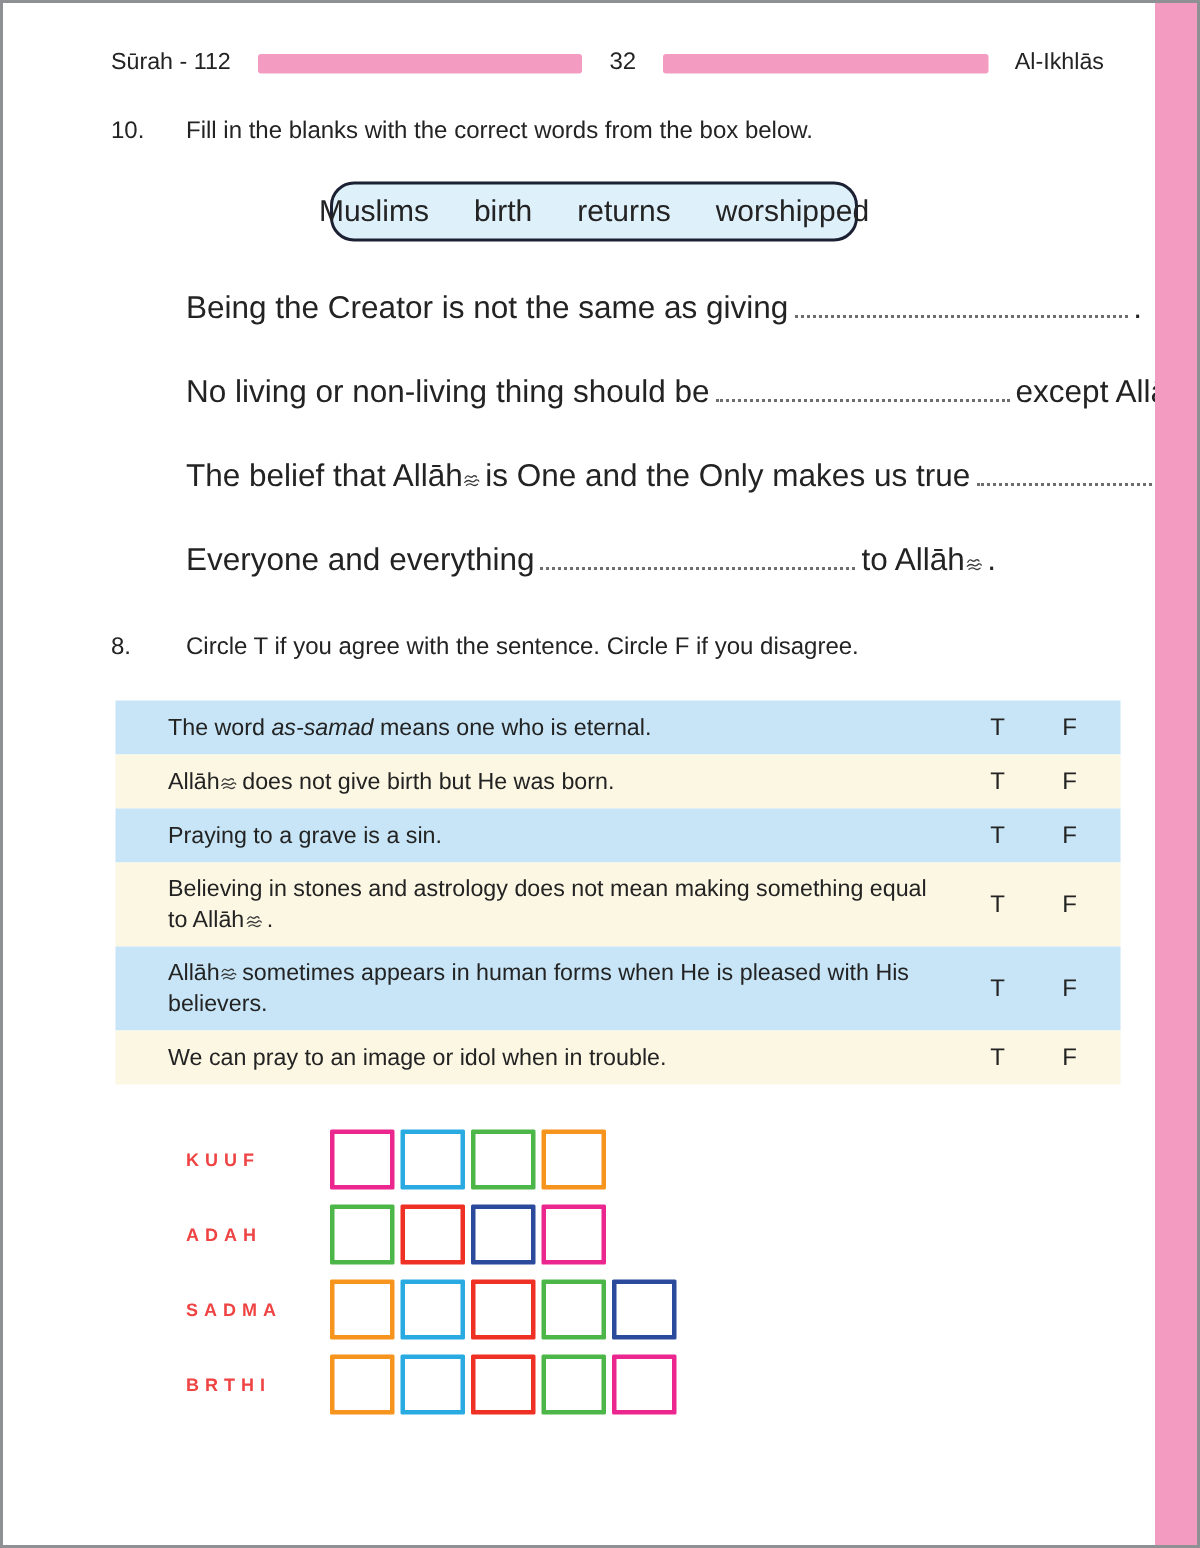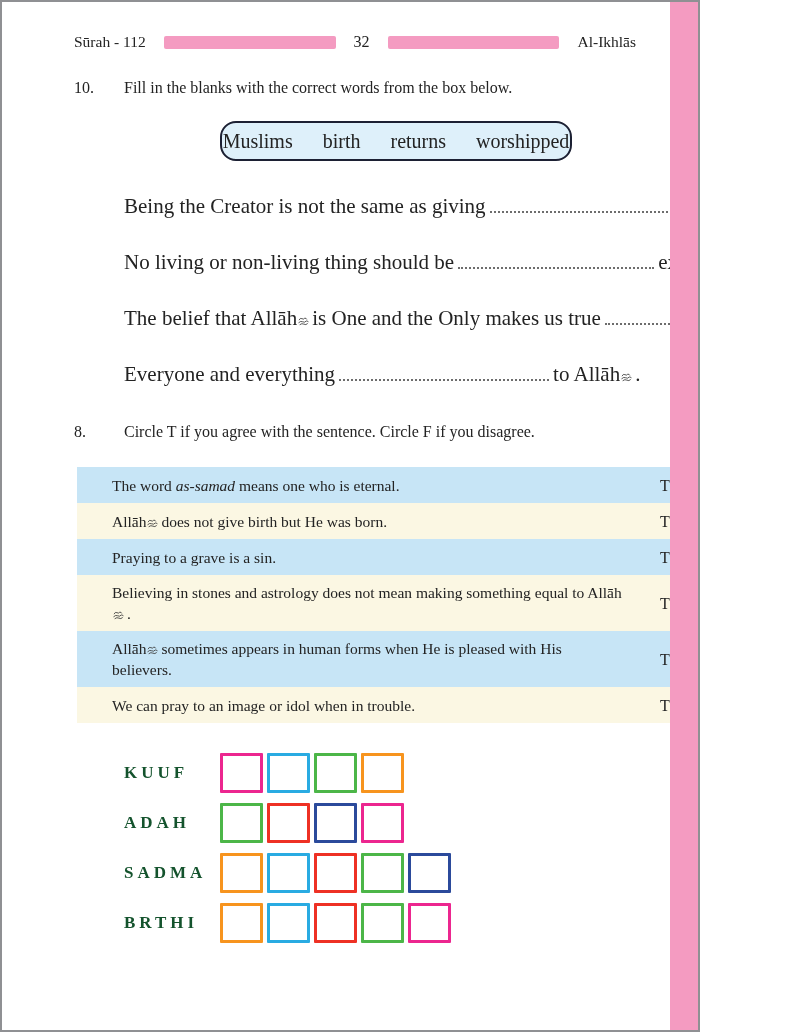--- a/index.html
+++ b/index.html
@@ -1,21 +1,21 @@
 <!DOCTYPE html>
 <html><head>
 <meta charset="utf-8">
 <style>
   * { margin:0; padding:0; box-sizing:border-box; }
   html,body { background:#fff; }
   body { font-family:"Liberation Sans","DejaVu Sans",sans-serif; color:#232323; }
 
   .page {
-    position:relative; width:700px; height:1032px;
-    background:#fff; border:2px solid #8f9093; overflow:hidden;font-family:Liberation Serif, serif;
+    position:relative; width:800px; height:1032px;
+    background:#fff; border:2px solid #8f9093; overflow:hidden;
   }
   .pink-band {
     position:absolute; top:0; bottom:0; right:0; width:28px;
     background:#F49BC1;
   }
 
   
   .header {
     display:flex; align-items:center; gap:18px;
     margin:31px 62px 0 72px; font-size:15.5px; color:#232323;
@@ -60,22 +60,22 @@
   }
   .tf-row.blue  { background:#C7E5F6; }
   .tf-row.cream { background:#FBF7E3; }
   .tf-row .statement { flex:1; padding-right:16px; }
   .tf-cell { width:48px; text-align:center; font-size:16px; cursor:pointer; }
 
   
   .unscramble { margin:30px 0 0 122px; }
   .word-row { display:flex; align-items:center; margin-bottom:10px; }
   .word-label {
-    width:96px; flex:0 0 96px; font-weight:bold; font-size:17px;
-    letter-spacing:4px; color:#14532d;
+    width:96px; flex:0 0 96px; font-weight:bold; font-size:12px;
+    letter-spacing:4px; color:#ef4444;
   }
   .boxes { display:flex; gap:4px; }
   .letterbox {
     width:43px; height:40px; background:#fff; border:3px solid #000;
     border-radius:1px;
   }
   .italic { font-style:italic; }
 </style>
 </head>
 <body>

